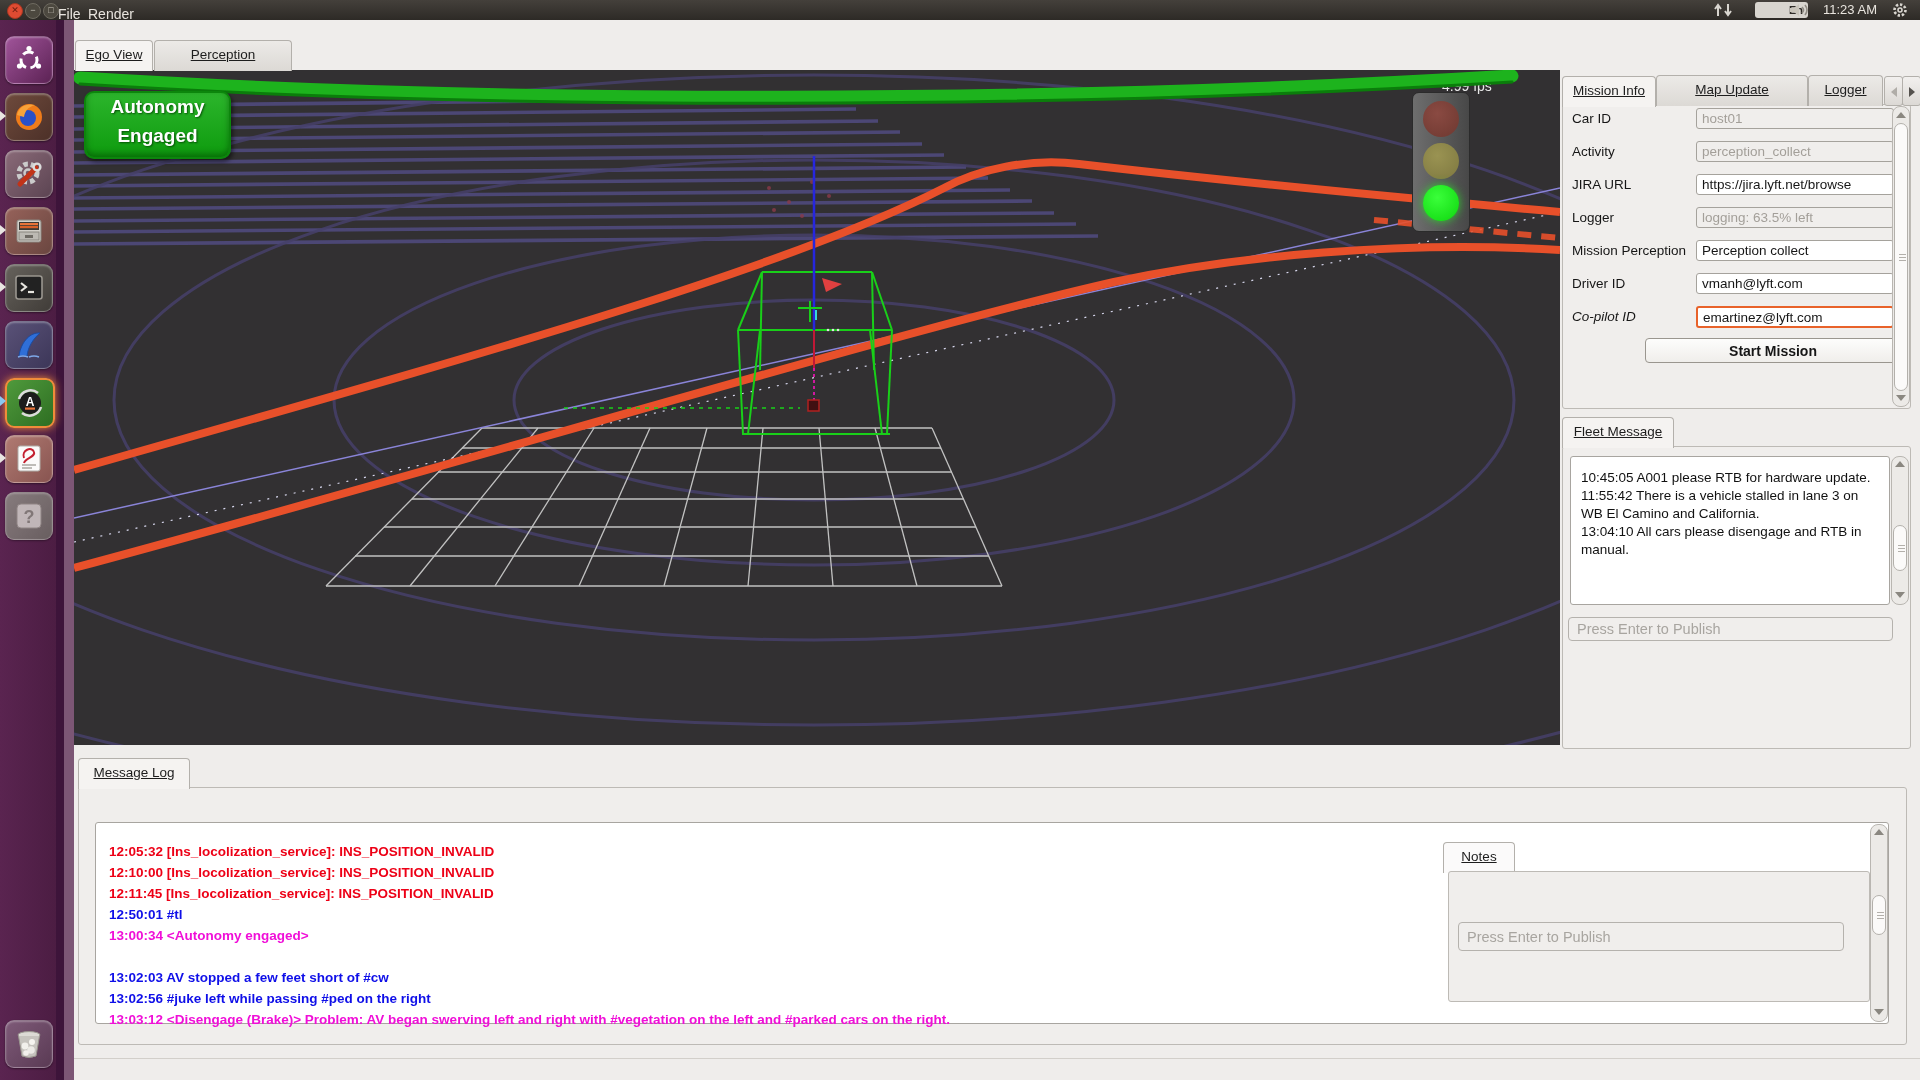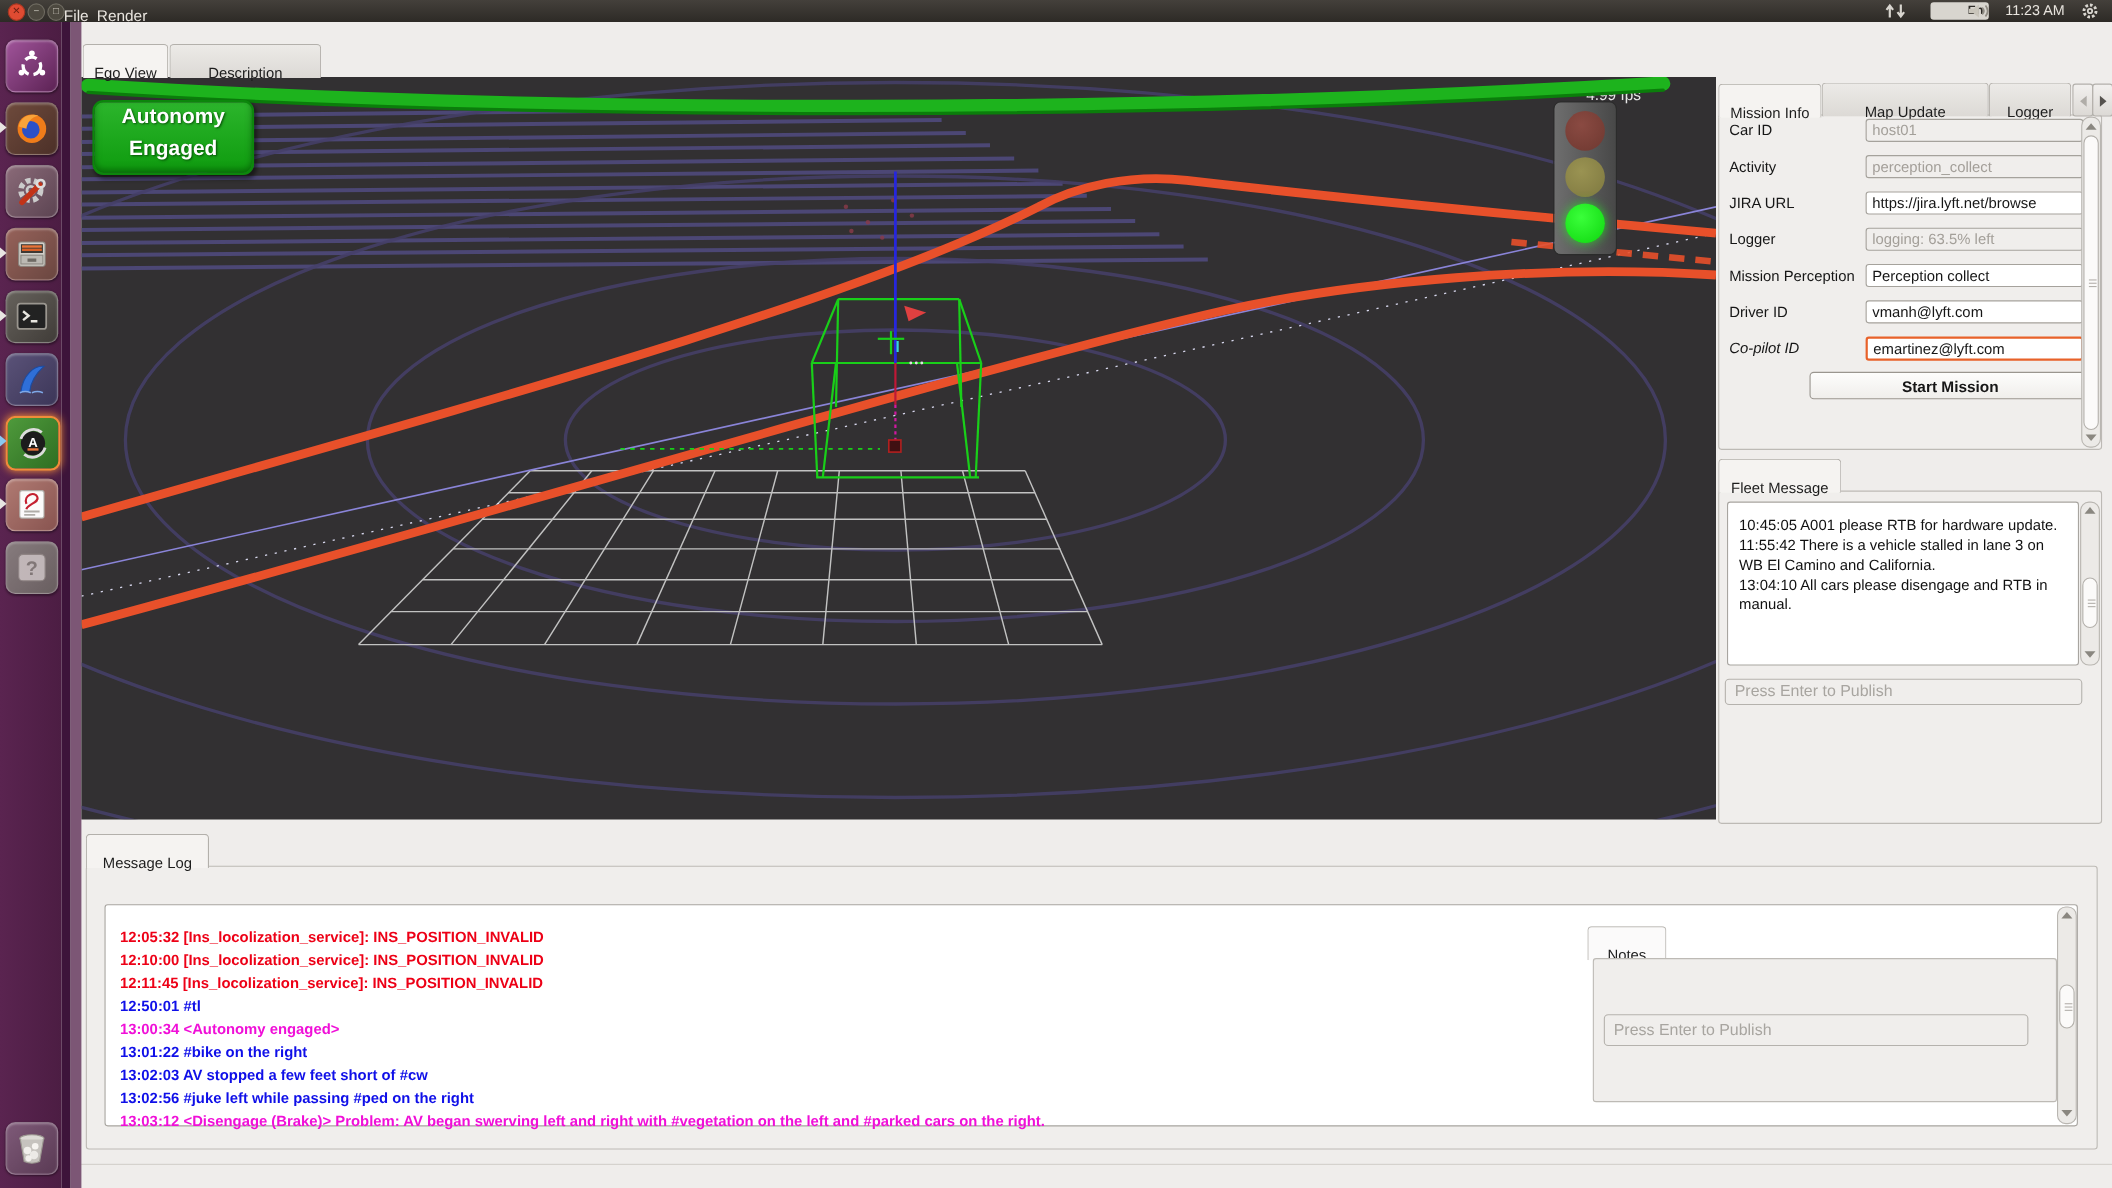--- a/index.html
+++ b/index.html
@@ -20,21 +20,21 @@
   .win-border{left:64px;top:20px;width:10px;height:1060px;background:#7c5675;z-index:5;}
   .tile{left:5px;width:46px;height:46px;border-radius:9px;border:1px solid rgba(255,255,255,.28);
     box-shadow:inset 0 1px 2px rgba(255,255,255,.3), 0 1px 2px rgba(0,0,0,.4);cursor:pointer;z-index:41;}
   .tile svg{position:absolute;left:7px;top:7px;}
   .runner{width:0;height:0;border-top:5px solid transparent;border-bottom:5px solid transparent;
     border-left:6px solid #e8e6e2;left:0;z-index:42;}
   
   .tab{height:30px;border:1px solid #b3b0ab;border-bottom:none;border-radius:4px 4px 0 0;
     background:linear-gradient(#eceae7,#dcd9d5);font-size:13.5px;color:#1d1d1d;text-align:center;cursor:pointer;z-index:10;}
   .tab.active{background:#f5f3f1;z-index:12;}
-  .tab span{display:block;margin-top:18px;}
+  .tab span{display:block;margin-top:6px;text-decoration:underline;}
   
   .frame{border:1px solid #bdbab5;border-radius:3px;background:#f0eeec;z-index:8;}
   .whitebox{background:#ffffff;border:1px solid #a8a5a0;border-radius:3px;z-index:9;}
   
   .viewport{left:74px;top:70px;width:1486px;height:675px;background:#323032;overflow:hidden;z-index:6;}
   .badge{left:10px;top:21px;width:143px;height:64px;border-radius:10px;
     background:linear-gradient(#2cb52c,#0e9b0e);border:2px solid #0c860c;
     box-shadow:inset 0 -3px 6px rgba(0,60,0,.5), 2px 3px 4px rgba(0,0,0,.5);
     color:#fff;font-weight:bold;font-size:19px;text-align:center;line-height:1.5;white-space:pre-line;
     text-shadow:1px 1px 2px rgba(0,60,0,.8);z-index:14;}
@@ -178,21 +178,21 @@
       <circle cx="18" cy="22" r="3.8" fill="#eceae6"></circle>
   <circle cx="19" cy="14" r="3" fill="#f6f4f0"></circle>
       <circle cx="13" cy="25" r="2.8" fill="#f2f0ec"></circle>
     </svg>
 </div>
 
 <div class="abs tab active" style="left:75px;top:40px;width:76px;">
   <span>Ego View</span>
   </div>
 <div class="abs tab" style="left:154px;top:40px;width:136px;">
-  <span>Description</span>
+  <span>Perception</span>
   </div>
 
 <div class="abs viewport">
   <svg class="abs" style="left:0;top:0;" width="1486" height="675" viewBox="0 0 1486 675">
 
     <g stroke="#4c4775" stroke-width="3.6">
       <line x1="0" y1="36" x2="760" y2="28"></line>
         <line x1="0" y1="47" x2="782" y2="39"></line>
       <line x1="0" y1="59" x2="804" y2="51"></line>
         <line x1="0" y1="70" x2="826" y2="62"></line>
@@ -366,21 +366,20 @@
 <div class="abs tab active" style="left:78px;top:758px;width:110px;">
   <span>Message Log</span>
   </div>
 <div class="abs frame" style="left:78px;top:787px;width:1827px;height:256px;"></div>
 <div class="abs whitebox" style="left:95px;top:822px;width:1792px;height:200px;">
   <div class="abs logline" style="top: 21px; color: rgb(237, 0, 22);">12:05:32 [Ins_locolization_service]: INS_POSITION_INVALID</div>
   <div class="abs logline" style="top: 42px; color: rgb(237, 0, 22);">12:10:00 [Ins_locolization_service]: INS_POSITION_INVALID</div>
   <div class="abs logline" style="top: 63px; color: rgb(237, 0, 22);">12:11:45 [Ins_locolization_service]: INS_POSITION_INVALID</div>
   <div class="abs logline" style="top: 84px; color: rgb(15, 15, 232);">12:50:01 #tl</div>
   <div class="abs logline" style="top: 105px; color: rgb(240, 15, 216);">13:00:34 &lt;Autonomy engaged&gt;</div>
-  <div class="abs logline" style="top: 126px; color: rgb(15, 15, 232);">13:01:22 #bike on the right</div>
   <div class="abs logline" style="top: 147px; color: rgb(15, 15, 232);">13:02:03 AV stopped a few feet short of #cw</div>
   <div class="abs logline" style="top: 168px; color: rgb(15, 15, 232);">13:02:56 #juke left while passing #ped on the right</div>
   <div class="abs logline" style="top: 189px; color: rgb(240, 15, 216);">13:03:12 &lt;Disengage (Brake)&gt; Problem: AV began swerving left and right with #vegetation on the left and #parked cars on the right.</div>
 </div>
 <div class="abs sbar" style="left:1870px;top:824px;width:16px;height:196px;">
   <div class="abs sarrow up" style="top:4px;"></div>
   <div class="abs sthumb" style="top:70px;height:38px;">
     <div class="abs grip" style="top:16px;"></div>
       <div class="abs grip" style="top:19px;"></div>
       <div class="abs grip" style="top:22px;"></div>

